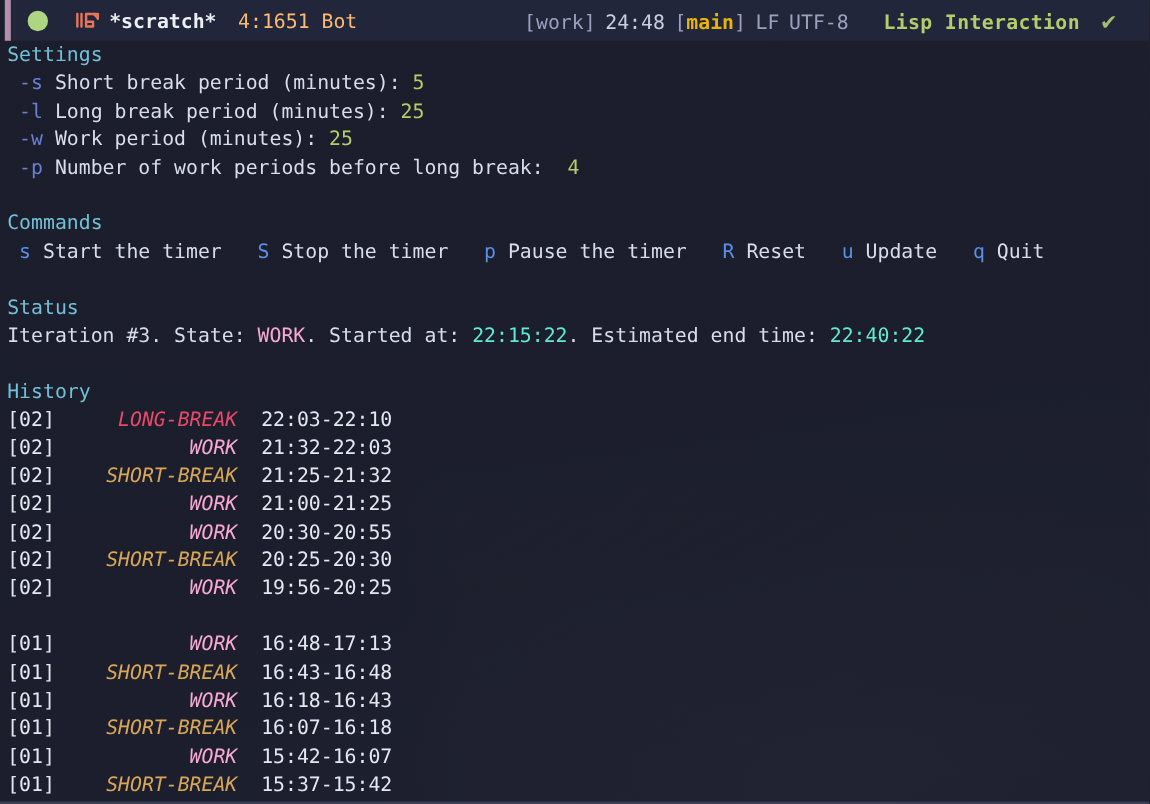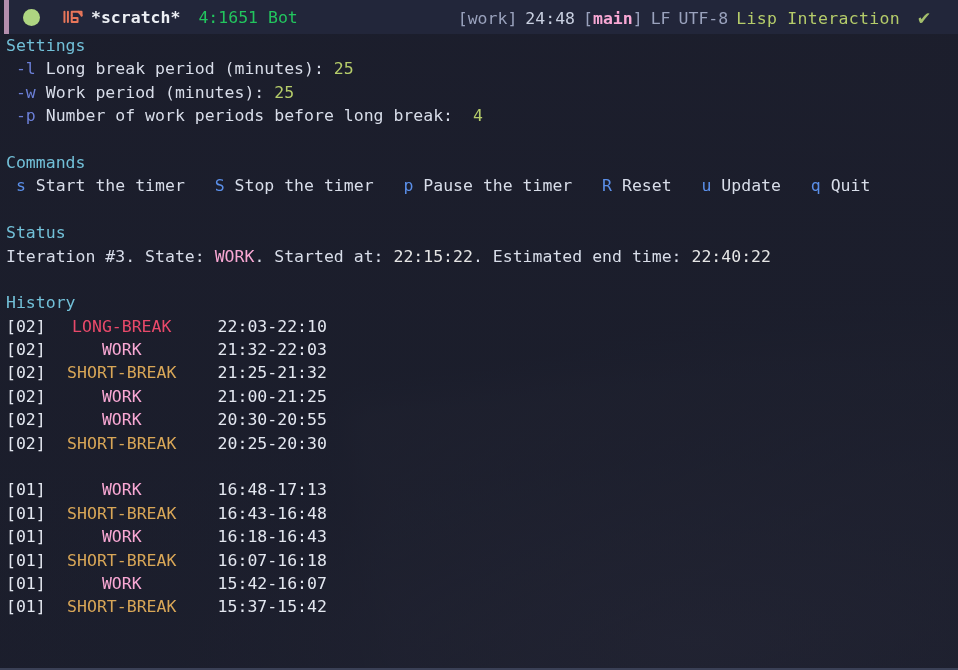--- a/index.html
+++ b/index.html
@@ -95,41 +95,41 @@
   .buffer-name {
     margin-left: 7px;
     color: #eceff4;
     font-weight: bold;
     font-size: 16.5px;
     letter-spacing: 0px;
     white-space: pre;
   }
   .buffer-pos {
     margin-left: 18px;
-    color: #22c55e;
+    color: #fdba74;
     font-size: 16.5px;
     white-space: pre;
   }
   .ml-spacer { flex: 1 1 auto; }
   .ml-right {
     display: flex;
     align-items: baseline;
     flex: 0 0 auto;
     padding-right: 32px;
     white-space: pre;
     font-size: 16.5px;
   }
   .ml-right > span { white-space: pre; }
   .ml-project { color: #9aa2bd; }
   .ml-time    { color: #c8cfe0; margin-left: 8px; }
   .ml-vc-br   { color: #9aa2bd; margin-left: 8px; }
-  .ml-vc-name { color: #f9a8d4; font-weight: bold; }
+  .ml-vc-name { color: #eab308; font-weight: bold; }
   .ml-eol     { color: #9aa2bd; margin-left: 8px; }
   .ml-enc     { color: #9aa2bd; margin-left: 8px; }
-  .ml-major   { color: #b5cc6a; font-weight: normal; margin-left: 8px; letter-spacing: 0.3px; }
+  .ml-major   { color: #b5cc6a; font-weight: bold; margin-left: 29px; letter-spacing: 0.3px; }
   .ml-check   { color: #a3be6c; margin-left: 18px; font-size: 20px; line-height: 1; }
 
   
   .buffer {
     position: absolute;
     left: 0;
     top: 34px;
     width: 830px;
     height: 634px;
     z-index: 3;
@@ -147,29 +147,30 @@
   }
   .blank { height: 23.4px; }
   .heading { color: #72c0d8; }
   .flag    { color: #6b7fd7; }
   .val     { color: #b5cc6a; }
   .plain   { color: #d8dde9; }
   .key     { color: #5b8fe8; }
   .state-work        { color: #f9a8d4; }
   .state-short-break { color: #d8a657; }
   .state-long-break  { color: #e8496a; }
-  .time    { color: #e5e5e5; text-align: right; }
+  .time    { color: #5eead4; text-align: right; }
 
   .hist-row { white-space: pre; height: 23.4px; padding-left: 6px; box-sizing: border-box; }
   .hist-iter { color: #e3e7f0; }
   .hist-label {
     display: inline-block;
     width: 152px;
-    text-align: center;
-    white-space: pre;
+    text-align: right;
+    white-space: pre;
+    font-style: italic;
   }
   .hist-range { color: #e3e7f0; }
 
   
   .bottom-edge {
     position: absolute;
     left: 0;
     bottom: 0;
     width: 958px;
     height: 2px;
@@ -213,20 +214,21 @@
       <span class="ml-enc">UTF-8</span>
       <span class="ml-major">Lisp Interaction</span>
       <span class="ml-check">✔</span>
     </div>
   </div>
 
   <div class="buffer">
 
     <div class="line heading">Settings</div>
     <div id="settings-rows">
+        <div class="line"><span class="flag"> -s</span><span class="plain"> Short break period (minutes):</span><span class="val"> 5</span></div>
         <div class="line"><span class="flag"> -l</span><span class="plain"> Long break period (minutes):</span><span class="val"> 25</span></div>
         <div class="line"><span class="flag"> -w</span><span class="plain"> Work period (minutes):</span><span class="val"> 25</span></div>
         <div class="line"><span class="flag"> -p</span><span class="plain"> Number of work periods before long break:</span><span class="val">  4</span></div>
       </div>
 
     <div class="blank"></div>
 
     <div class="line heading">Commands</div>
     <div class="line" id="commands-row"><span><span class="key"> s</span><span class="plain"> Start the timer</span></span><span><span class="key">   S</span><span class="plain"> Stop the timer</span></span><span><span class="key">   p</span><span class="plain"> Pause the timer</span></span><span><span class="key">   R</span><span class="plain"> Reset</span></span><span><span class="key">   u</span><span class="plain"> Update</span></span><span><span class="key">   q</span><span class="plain"> Quit</span></span></div>
 
@@ -238,20 +240,21 @@
     <div class="blank"></div>
 
     <div class="line heading">History</div>
     <div id="history-blocks">
         <div class="hist-row"><span class="hist-iter">[02]</span><span class="hist-label state-long-break">LONG-BREAK</span><span class="hist-range">  22:03-22:10</span></div>
         <div class="hist-row"><span class="hist-iter">[02]</span><span class="hist-label state-work">WORK</span><span class="hist-range">  21:32-22:03</span></div>
         <div class="hist-row"><span class="hist-iter">[02]</span><span class="hist-label state-short-break">SHORT-BREAK</span><span class="hist-range">  21:25-21:32</span></div>
         <div class="hist-row"><span class="hist-iter">[02]</span><span class="hist-label state-work">WORK</span><span class="hist-range">  21:00-21:25</span></div>
         <div class="hist-row"><span class="hist-iter">[02]</span><span class="hist-label state-work">WORK</span><span class="hist-range">  20:30-20:55</span></div>
         <div class="hist-row"><span class="hist-iter">[02]</span><span class="hist-label state-short-break">SHORT-BREAK</span><span class="hist-range">  20:25-20:30</span></div>
+        <div class="hist-row"><span class="hist-iter">[02]</span><span class="hist-label state-work">WORK</span><span class="hist-range">  19:56-20:25</span></div>
         <div class="blank"></div>
         <div class="hist-row"><span class="hist-iter">[01]</span><span class="hist-label state-work">WORK</span><span class="hist-range">  16:48-17:13</span></div>
         <div class="hist-row"><span class="hist-iter">[01]</span><span class="hist-label state-short-break">SHORT-BREAK</span><span class="hist-range">  16:43-16:48</span></div>
         <div class="hist-row"><span class="hist-iter">[01]</span><span class="hist-label state-work">WORK</span><span class="hist-range">  16:18-16:43</span></div>
         <div class="hist-row"><span class="hist-iter">[01]</span><span class="hist-label state-short-break">SHORT-BREAK</span><span class="hist-range">  16:07-16:18</span></div>
         <div class="hist-row"><span class="hist-iter">[01]</span><span class="hist-label state-work">WORK</span><span class="hist-range">  15:42-16:07</span></div>
         <div class="hist-row"><span class="hist-iter">[01]</span><span class="hist-label state-short-break">SHORT-BREAK</span><span class="hist-range">  15:37-15:42</span></div>
       </div>
 
   </div>

